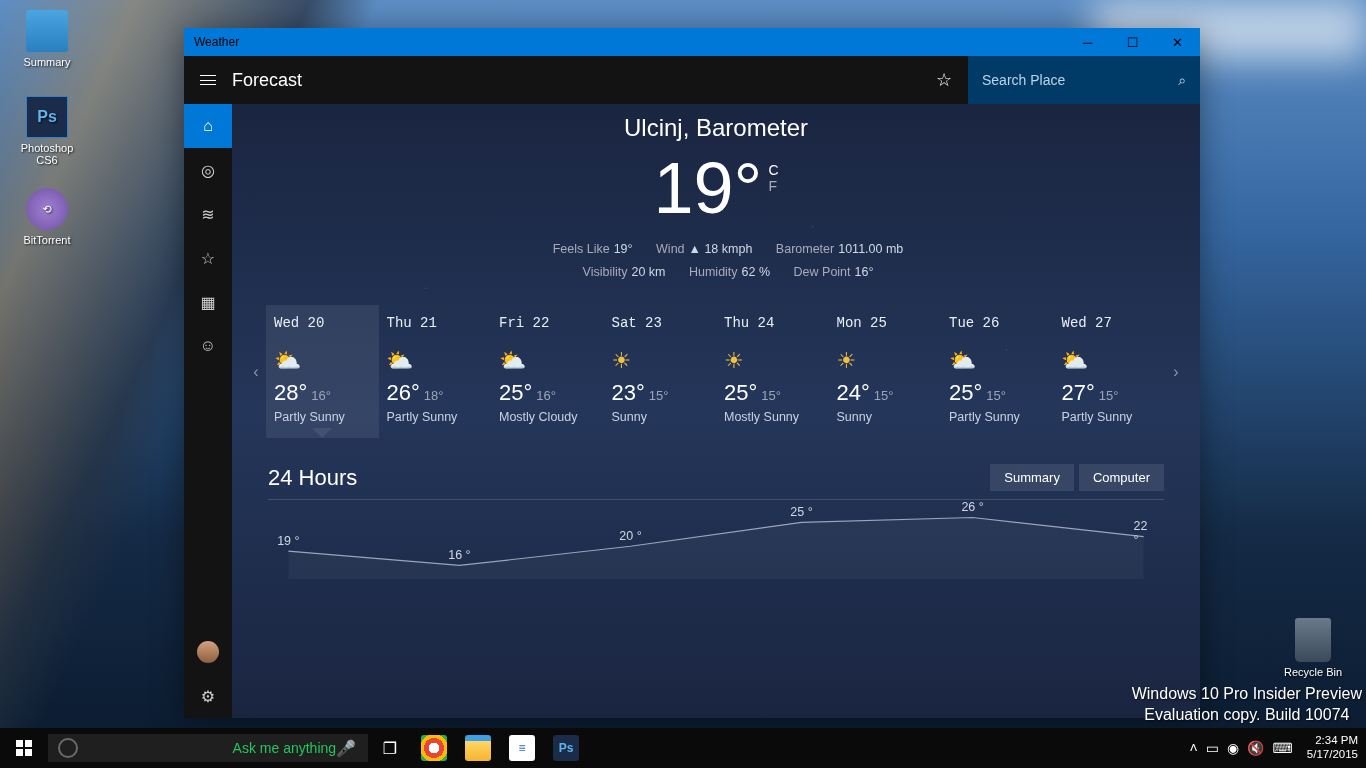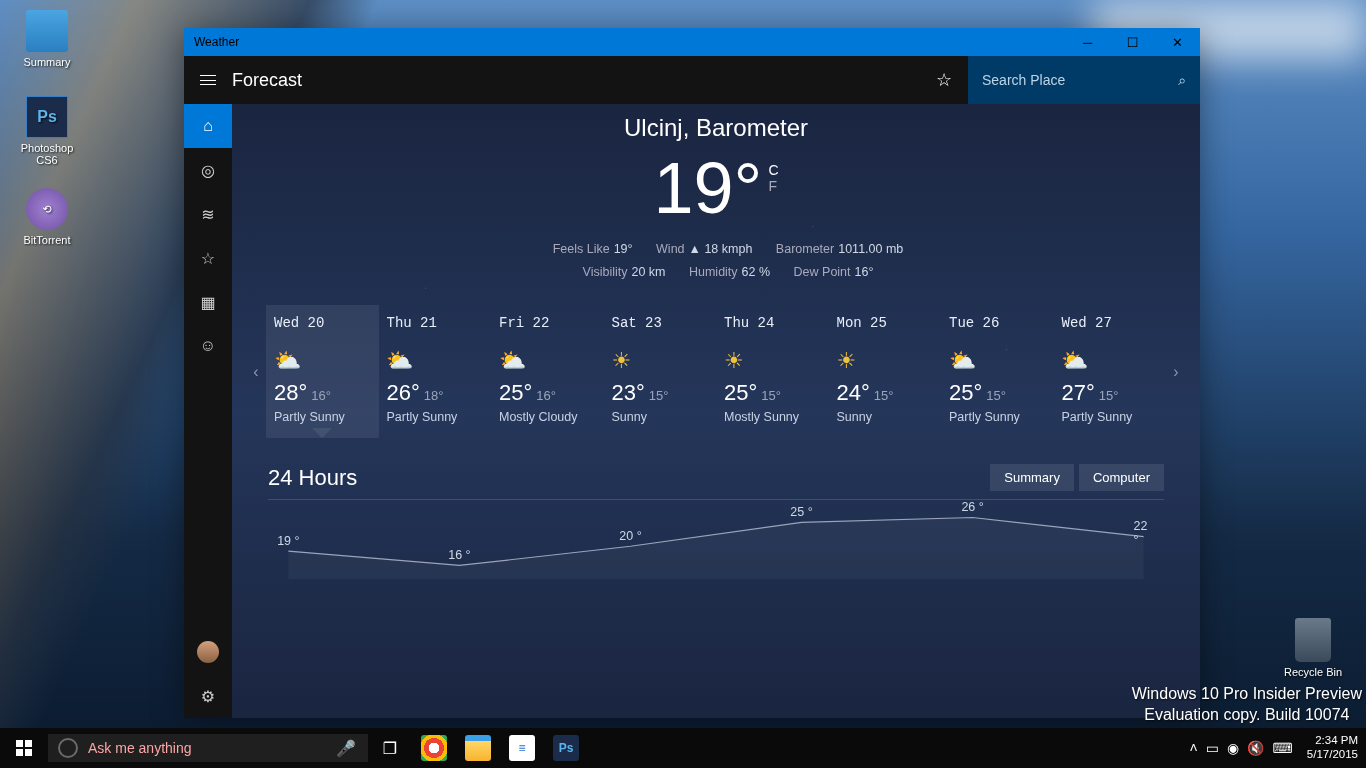--- a/index.html
+++ b/index.html
@@ -81,21 +81,21 @@
 .h24-chart svg{width:100%;height:100%;}
 .h24-lbl{position:absolute;font-size:12.5px;color:#d0d8e5;transform:translateX(-50%);}
 
 .watermark{position:absolute;right:4px;bottom:42px;color:#fff;font-size:16px;text-align:center;
   text-shadow:1px 1px 2px rgba(0,0,0,.7);line-height:1.3;}
 
 .taskbar{position:absolute;bottom:0;left:0;right:0;height:40px;background:#0a0a0a;display:flex;
   align-items:center;color:#fff;}
 .start{width:48px;height:40px;display:flex;align-items:center;justify-content:center;}
 .start svg{width:16px;height:16px;}
-.cortana{width:320px;height:28px;background:#1f1f1f;display:flex;align-items:center;color:#fca5a5;}
+.cortana{width:320px;height:28px;background:#1f1f1f;display:flex;align-items:center;color:#22c55e;text-align:right;}
 .cortana .circ{width:20px;height:20px;border:2px solid #6a6a6a;border-radius:50%;margin:0 10px;}
 .cortana .txt{flex:1;font-size:14px;}
 .cortana .mic{margin-right:12px;}
 .tb-icon{width:44px;height:40px;display:flex;align-items:center;justify-content:center;font-size:16px;}
 .tb-icon img,.tb-icon div{width:26px;height:26px;}
 .tb-app{width:26px;height:26px;border-radius:3px;display:flex;align-items:center;justify-content:center;font-size:12px;font-weight:bold;}
 .tray{margin-left:auto;display:flex;align-items:center;gap:8px;padding-right:8px;font-size:12px;}
 .tray .clk{text-align:right;line-height:1.2;font-size:11.5px;margin-left:6px;}
 .tray span{font-size:14px;}
 </style>

